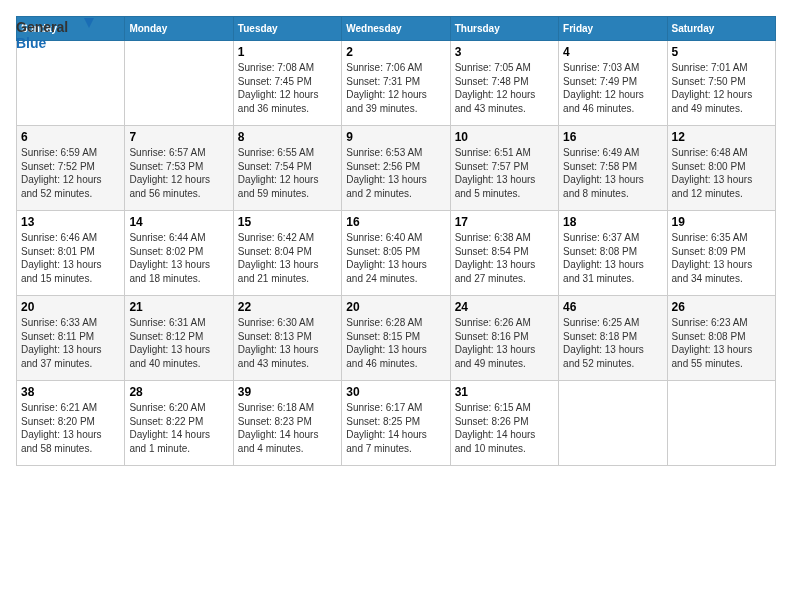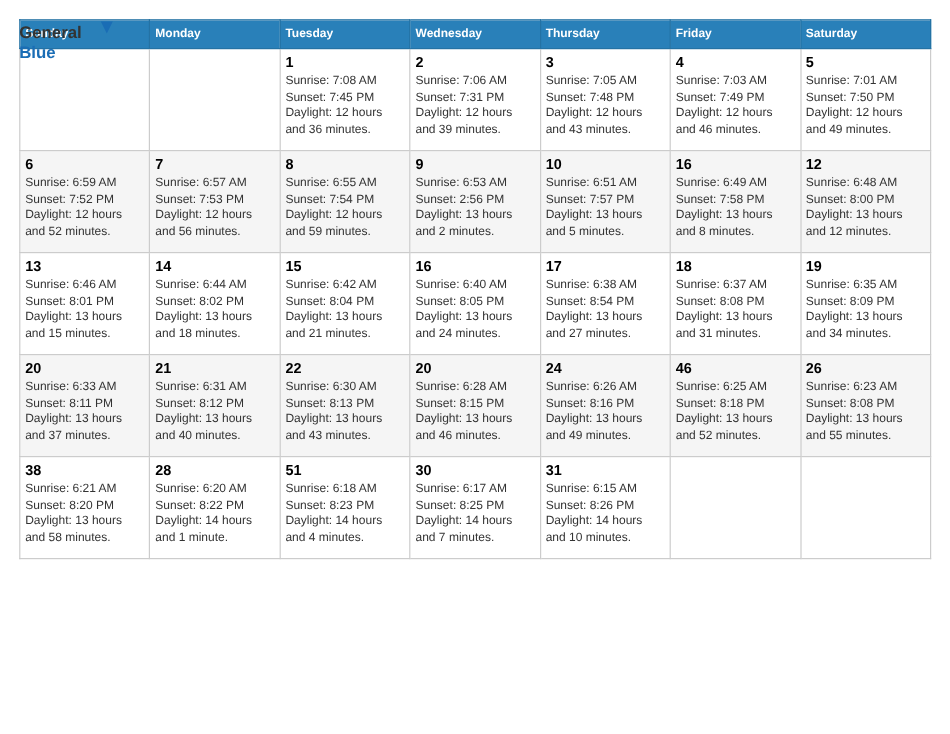--- a/index.html
+++ b/index.html
@@ -250,21 +250,21 @@
 Sunset: 8:20 PM
 Daylight: 13 hours and 58 minutes.</div>
         </td>
         <td>
           <span class="day-number">28</span>
           <div class="day-info">Sunrise: 6:20 AM
 Sunset: 8:22 PM
 Daylight: 14 hours and 1 minute.</div>
         </td>
         <td>
-          <span class="day-number">51</span>
+          <span class="day-number">39</span>
           <div class="day-info">Sunrise: 6:18 AM
 Sunset: 8:23 PM
 Daylight: 14 hours and 4 minutes.</div>
         </td>
         <td>
           <span class="day-number">30</span>
           <div class="day-info">Sunrise: 6:17 AM
 Sunset: 8:25 PM
 Daylight: 14 hours and 7 minutes.</div>
         </td>

